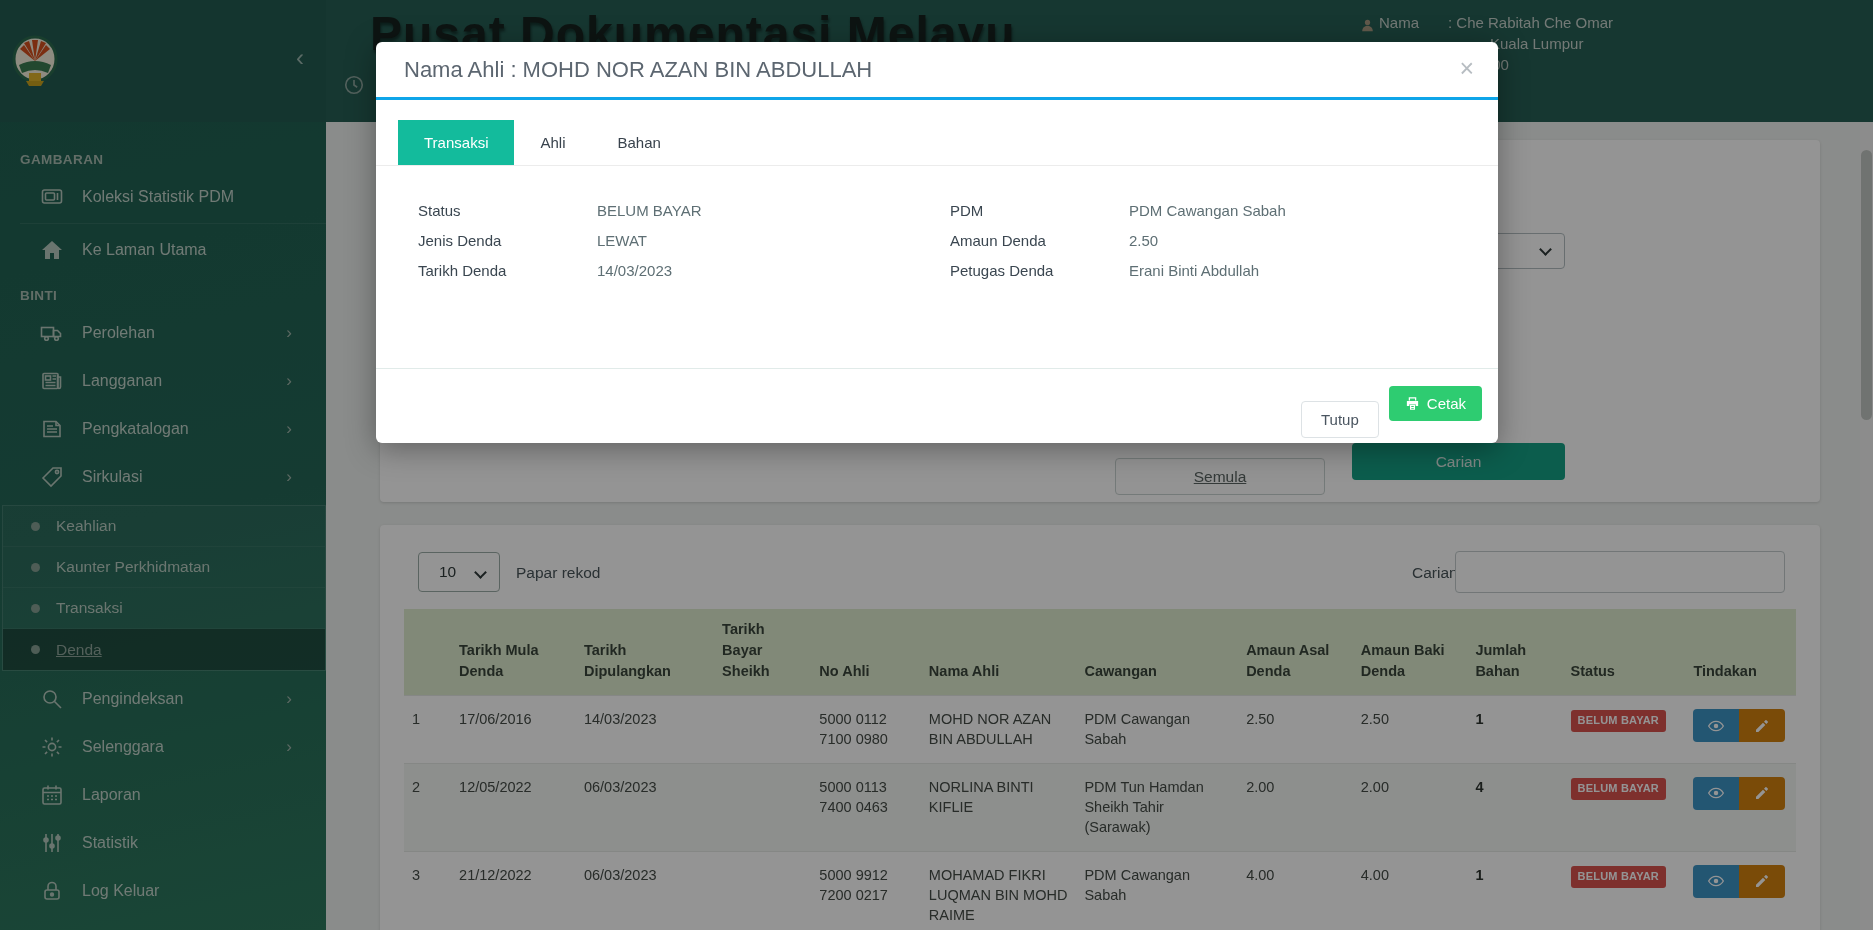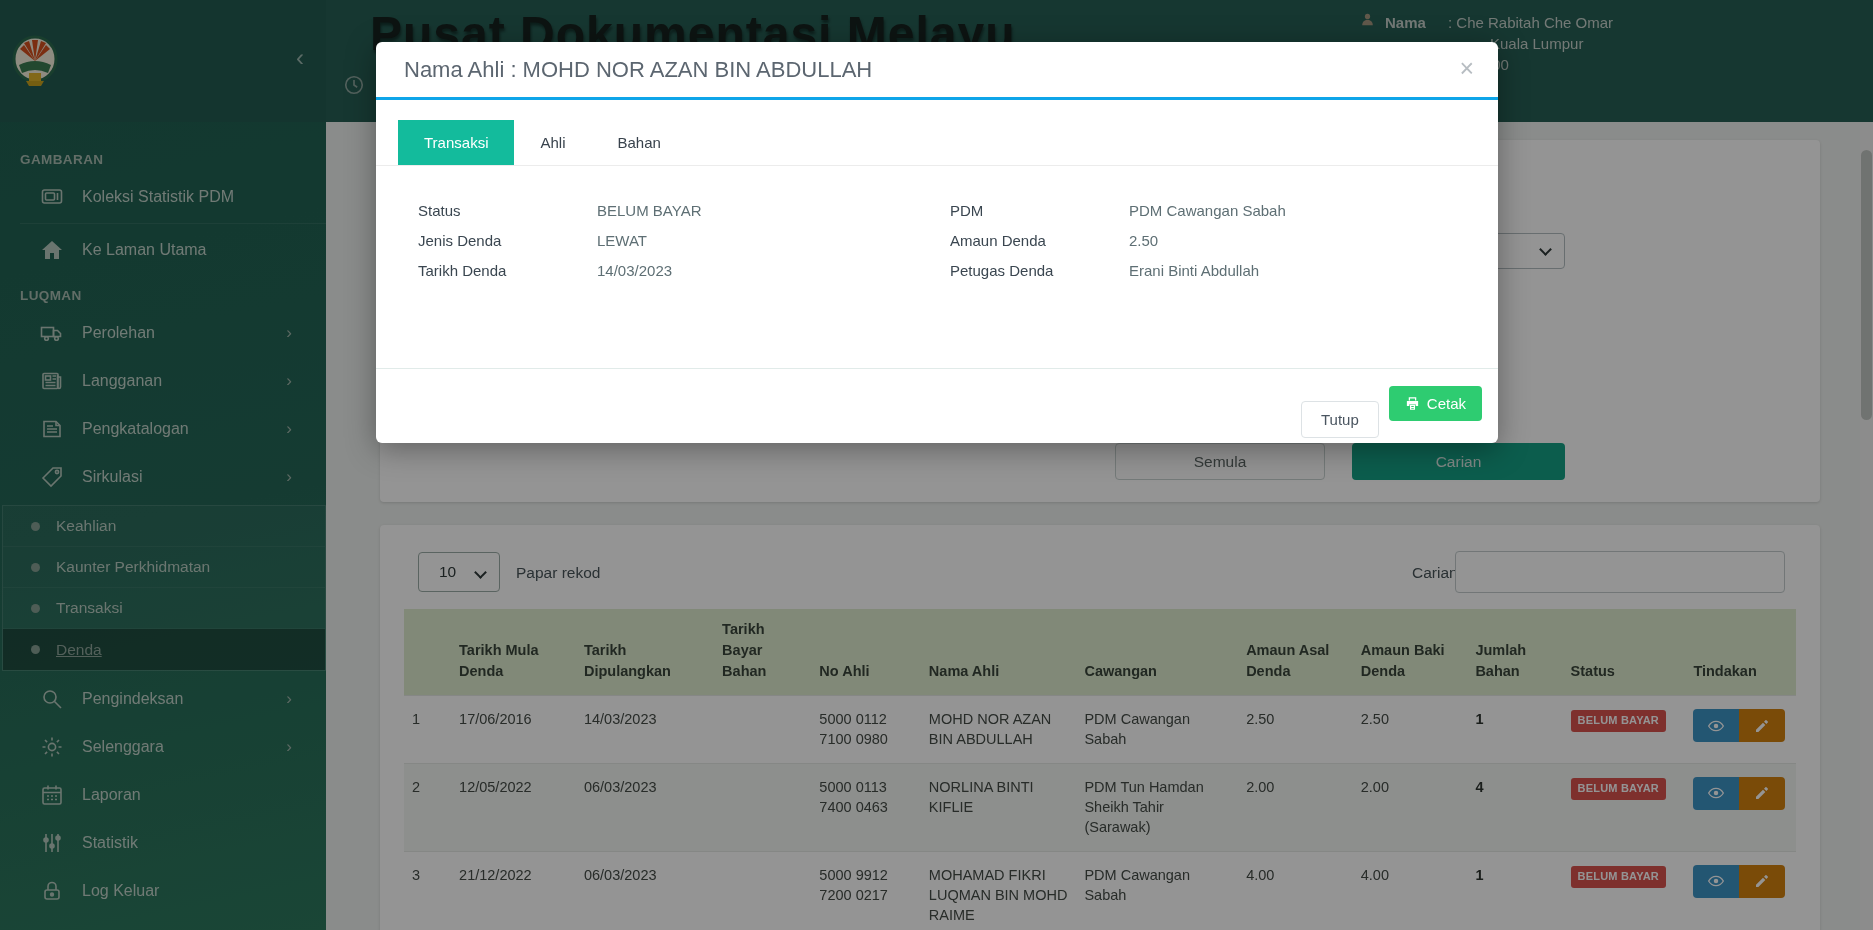--- a/index.html
+++ b/index.html
@@ -30,36 +30,36 @@
   .submenu-item.active { background:rgba(0,0,0,.30); color:#90a69c;text-decoration:underline; }
 
   
   .main { position:absolute; left:326px; top:0; right:0; height:930px; z-index:1; }
   .topbar { height:122px; background:#275f55; position:relative; }
   .page-title { position:absolute; left:44px; top:6px; font-size:48px; font-weight:800; color:#17231f;
     letter-spacing:1px; text-shadow:1px 3px 3px rgba(0,0,0,.45); white-space:nowrap; }
   .clock-icon { position:absolute; left:17px; top:74px; width:22px; height:22px; color:#8fa8a1; }
   .user-info { position:absolute; left:1034px; top:12px; color:#c6d1cb; font-size:15px; line-height:21px; }
   .u-row { display:flex; }
-  .u-label { width:88px; display:flex; align-items:flex-start; gap:10px;font-weight:bold; }
+  .u-label { width:88px; display:flex; align-items:flex-end; gap:4px; }
   .u-ico { width:15px; height:15px; }
   .u-line2 { margin-left:130px; }
   .u-line3 { margin-left:128px; }
 
   .content { position:absolute; top:122px; left:0; right:0; bottom:0; background:#eef1ef; }
   .card { position:absolute; background:#fff; border-radius:4px; box-shadow:0 1px 3px rgba(0,0,0,.14); }
 
   
   .card-search { left:54px; top:18px; width:1440px; height:362px; }
   .pdm-select { position:absolute; left:800px; top:93px; width:385px; height:36px; border:1px solid #b4bec2;
     border-radius:4px; background:#fff; cursor:pointer; }
   .caret { position:absolute; right:14px; top:11px; width:9px; height:9px; border-right:2.4px solid #2f3a3a;
     border-bottom:2.4px solid #2f3a3a; transform:rotate(45deg); }
-  .btn-semula { position:absolute; left:735px; top:303px; width:210px; height:37px; background:#fdfdfd;
-    border:1px solid #c9d2d1; border-radius:4px; color:#5a6462; font-size:15.5px; cursor:pointer; }
+  .btn-semula { position:absolute; left:735px; top:318px; width:210px; height:37px; background:#fdfdfd;
+    border:1px solid #c9d2d1; border-radius:4px; color:#5a6462; font-size:15.5px; cursor:pointer;text-decoration:underline; }
   .btn-carian-main { position:absolute; left:972px; top:303px; width:213px; height:37px; background:#16a085;
     border:none; border-radius:4px; color:#dcebe6; font-size:15.5px; cursor:pointer; }
 
   
   .card-table { left:54px; top:403px; width:1440px; height:600px; }
   .len-select { position:absolute; left:38px; top:27px; width:82px; height:40px; border:1px solid #9cada8;
     border-radius:4px; font-size:15.5px; color:#2f3a3a; display:flex; align-items:center; padding-left:20px; cursor:pointer; }
   .len-select .caret { top:15px; }
   .papar-label { position:absolute; left:136px; top:39px; font-size:15.5px; color:#49555a; }
   .carian-label { position:absolute; left:1032px; top:39px; font-size:15.5px; color:#49555a; }
@@ -148,21 +148,21 @@
       <div class="nav-divider"></div>
       <div class="nav-item">
         <span class="nico">
           <svg viewBox="0 0 24 24" fill="currentColor">
               <path d="M12 3l10 9h-3v9h-5v-6h-4v6H5v-9H2z"></path>
             </svg>
         </span>
         <span>Ke Laman Utama</span>
       </div>
 
-      <div class="nav-section">LUQMAN</div>
+      <div class="nav-section">BINTI</div>
 
       <div class="nav-item">
         <span class="nico">
           <svg viewBox="0 0 24 24" fill="none" stroke="currentColor" stroke-width="1.6">
               <rect x="1.5" y="6.5" width="12" height="9"></rect>
               <path d="M13.5 9.5h4l3 3v3h-7z"></path>
               <circle cx="6.5" cy="17.5" r="1.8"></circle>
               <circle cx="16.5" cy="17.5" r="1.8"></circle>
             </svg>
         </span>
@@ -333,21 +333,21 @@
             <col style="width:112px">
               <col style="width:93px">
               <col style="width:120px">
               <col style="width:108px">
           </colgroup>
           <thead>
             <tr>
               <th></th>
               <th>Tarikh Mula Denda</th>
               <th>Tarikh Dipulangkan</th>
-              <th>Tarikh Bayar Bahan</th>
+              <th>Tarikh Bayar Sheikh</th>
               <th>No Ahli</th>
               <th>Nama Ahli</th>
               <th>Cawangan</th>
               <th>Amaun Asal Denda</th>
               <th>Amaun Baki Denda</th>
               <th>Jumlah Bahan</th>
               <th>Status</th>
               <th>Tindakan</th>
             </tr>
           </thead>

